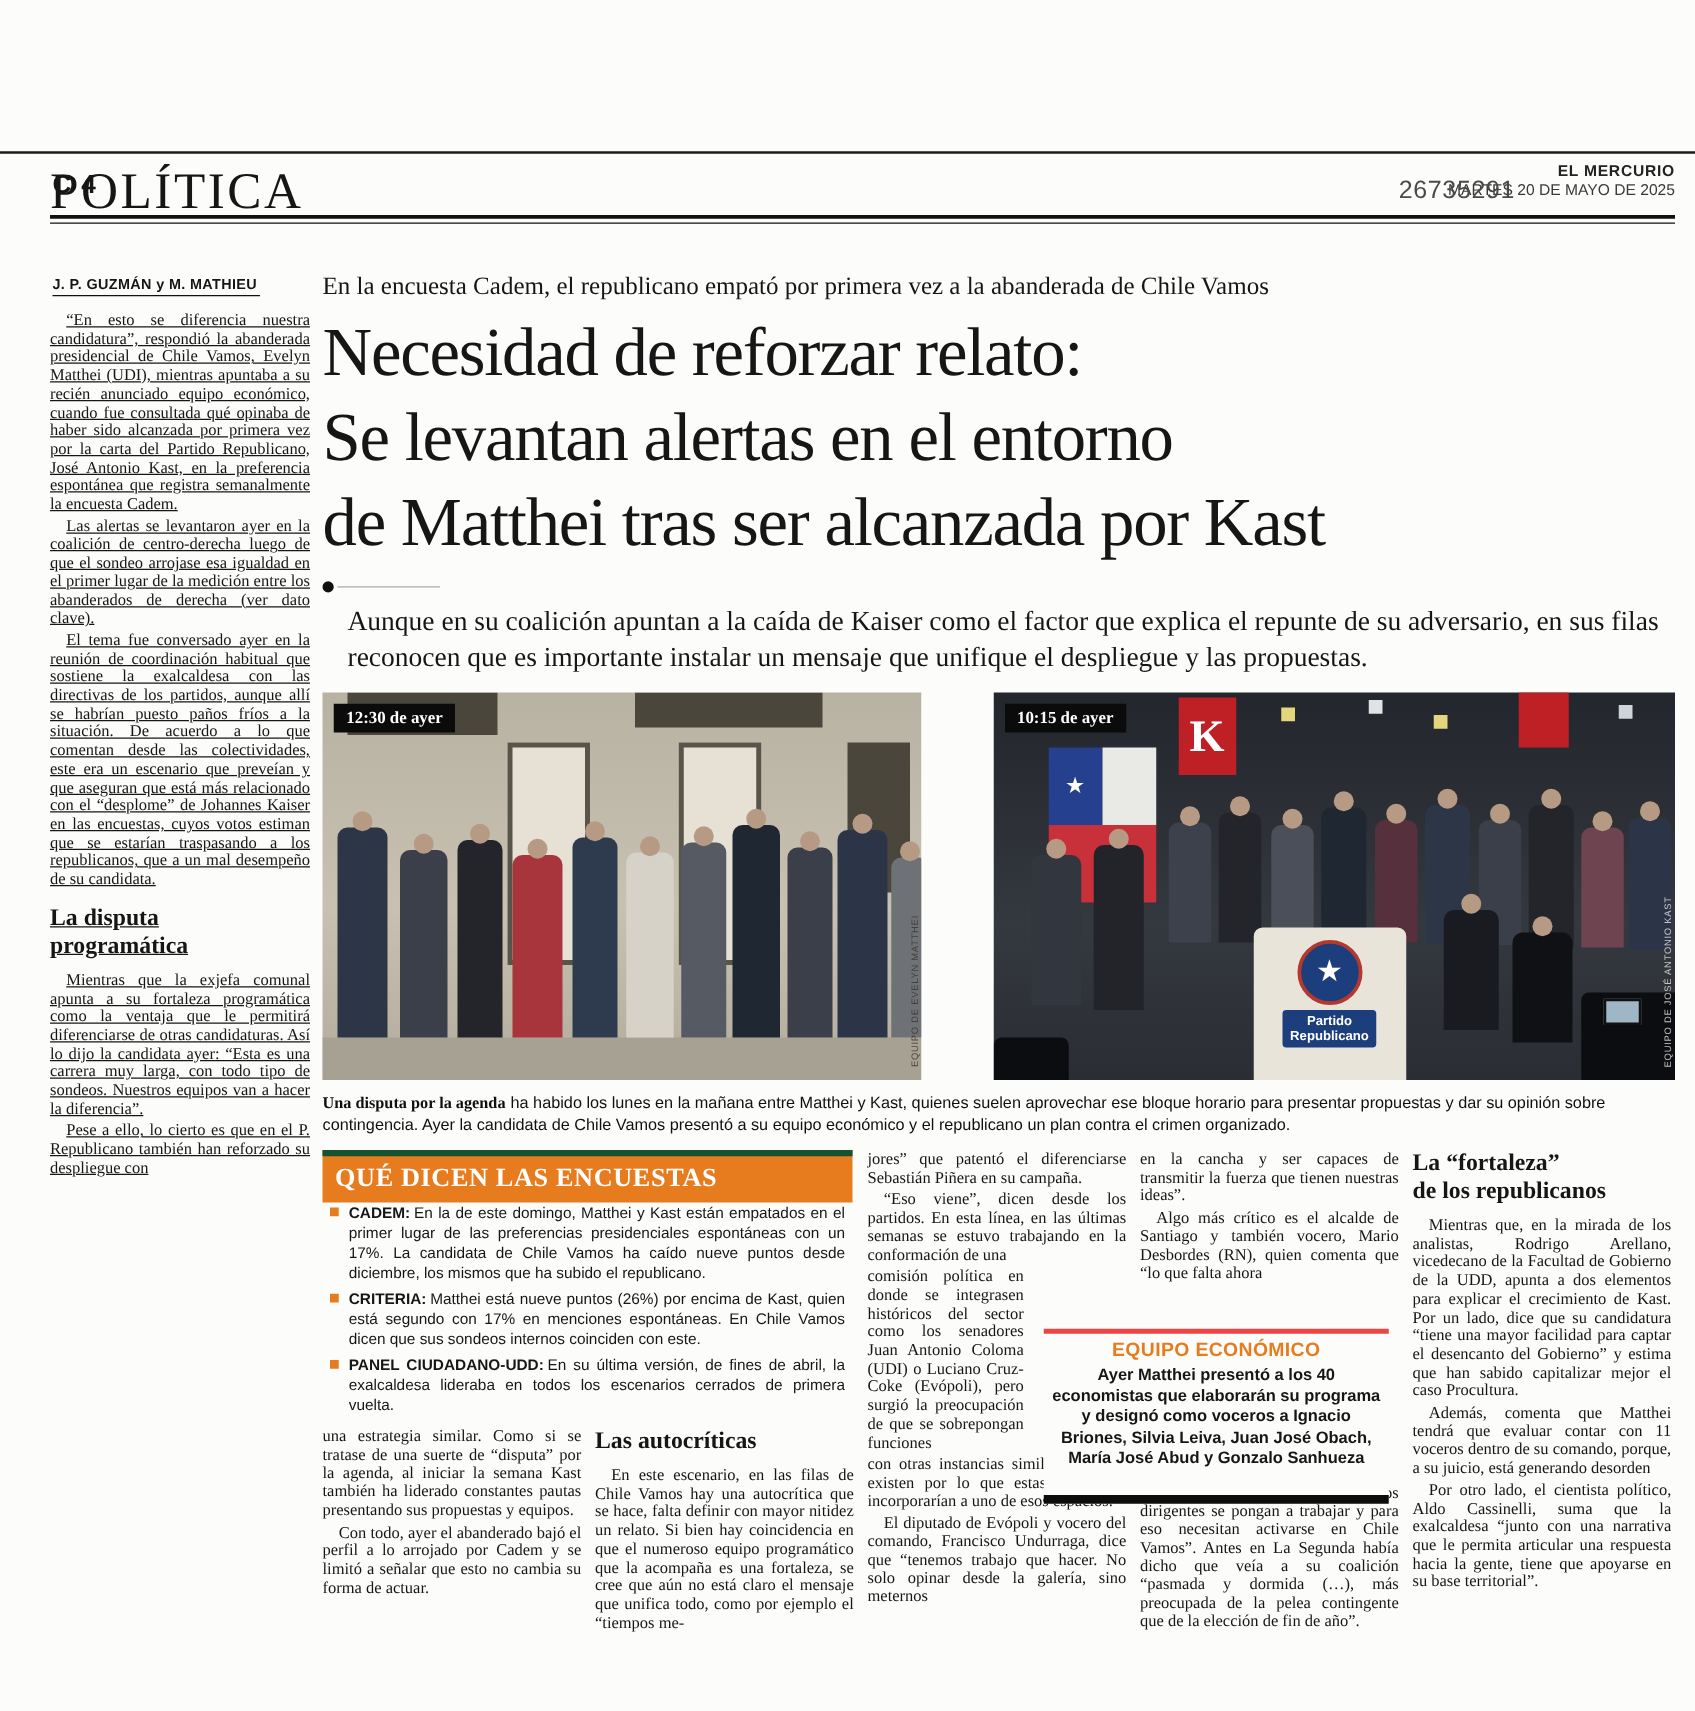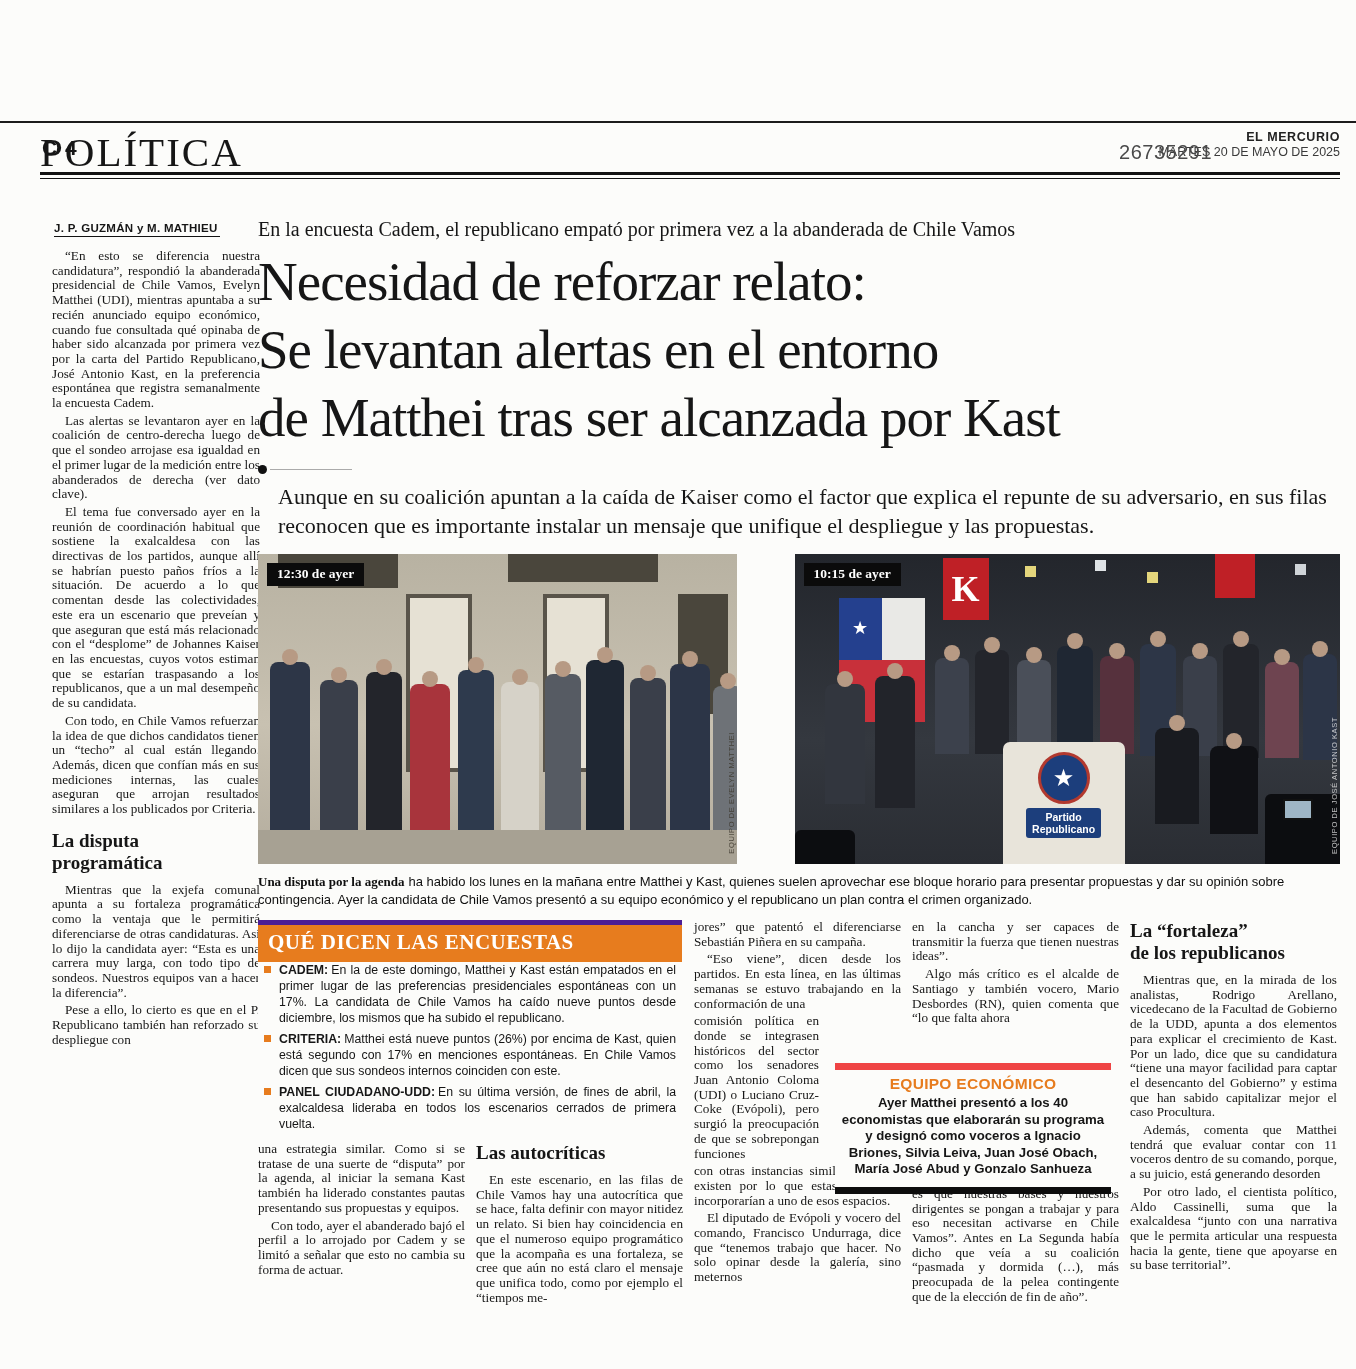--- a/index.html
+++ b/index.html
@@ -10,21 +10,21 @@
   .hdr{position:absolute;top:128px;left:40px;width:1300px;height:46px;}
   .c4{position:absolute;left:2px;top:8px;font-family:"Liberation Sans",sans-serif;font-weight:bold;font-size:21px;letter-spacing:1px;}
   .sect{position:absolute;left:0;right:0;top:0;text-align:left;font-size:41px;letter-spacing:2px;font-weight:500;}
   .hdr-right{position:absolute;right:0;top:2px;text-align:right;font-family:"Liberation Sans",sans-serif;}
   .brand{font-weight:bold;font-size:12.5px;letter-spacing:.6px;color:#222;}
   .dateline{position:relative;font-size:12.5px;color:#3a3a3a;margin-top:1px;}
   .code{position:absolute;right:128px;top:-4px;font-size:20px;color:#4a4a4a;letter-spacing:.5px;}
   .dblrule{position:absolute;top:172px;left:40px;width:1300px;height:3px;border-top:3px solid #111;border-bottom:1.5px solid #111;}
   
   .page{position:absolute;top:178px;left:40px;width:1300px;height:1191px;}
-  .intro-col{position:absolute;left:12px;top:40px;width:208px;}
+  .intro-col{position:absolute;left:0;top:40px;width:208px;text-decoration:underline;}
   .main{position:absolute;left:218px;top:36px;width:1082px;}
   .byline{font-family:"Liberation Sans",sans-serif;font-weight:bold;font-size:11.5px;letter-spacing:.3px;
           border-bottom:1.5px solid #111;display:inline-block;padding:0 2px 2px 0;margin:4px 0 12px 2px;}
   .bodytext p{font-size:13.2px;line-height:14.7px;text-align:justify;margin:0 0 3px;text-indent:13px;}
   .bodytext p.noind{text-indent:0;}
   .sub{font-size:19px;line-height:22px;font-weight:bold;margin:13px 0 9px;white-space:pre-line;}
   .kicker{font-size:20px;line-height:30px;margin:0 0 4px;}
   h1{font-size:55px;line-height:68px;font-weight:500;letter-spacing:-1px;margin:0;white-space:pre-line;}
   .decor{margin-top:12px;height:12px;position:relative;}
   .decor .dot{position:absolute;left:0;top:1px;width:9px;height:9px;border-radius:50%;background:#111;}
@@ -66,30 +66,30 @@
   .caption{font-family:"Liberation Sans",sans-serif;font-size:13px;line-height:17.5px;margin-top:9px;color:#101010;}
   .cap-lead{font-weight:bold;margin-right:4px;font-family:Liberation Serif, serif;}
   
   .bottom{position:relative;display:flex;gap:11px;margin-top:12px;}
   .bcol{width:207px;}
   .sp-enc{height:222px;}
   .sp-eq{height:158px;}
   .narrow{padding-right:82px;}
   
   .enc{position:absolute;left:0;top:0;width:424px;z-index:4;background:#fcfcfa;}
-  .enc-hd{border-top:5px solid #4c1d95;background:#e77c1e;color:#fff;font-weight:bold;font-size:21px;
+  .enc-hd{border-top:5px solid #14532d;background:#e77c1e;color:#fff;font-weight:bold;font-size:21px;
           letter-spacing:.5px;padding:5px 10px 7px;}
   .enc-bd{padding:0 6px 0 4px;font-family:"Liberation Sans",sans-serif;}
   .enc-it{position:relative;padding-left:17px;margin-bottom:5px;font-size:12.3px;line-height:16px;text-align:justify;}
   .enc-it .bl{position:absolute;left:2px;top:4px;width:7px;height:7px;background:#e77c1e;}
   .enc-it .lb{font-weight:bold;margin-right:3px;}
   
   .eq{position:absolute;left:577px;top:143px;width:270px;z-index:4;background:#fcfcfa;
-      border-top:7px solid #ef4444;border-bottom:7px solid #0d0d0d;text-align:center;
-      font-family:"Liberation Sans",sans-serif;padding:5px 3px 9px;}
+      border-top:4px solid #ef4444;border-bottom:7px solid #0d0d0d;text-align:center;
+      font-family:"Liberation Sans",sans-serif;padding:5px 3px 21px;}
   .eq-t{color:#e77c1e;font-weight:bold;font-size:15.5px;letter-spacing:.3px;margin-bottom:2px;}
   .eq-x{font-weight:bold;font-size:13.2px;line-height:16.5px;}
 </style>
 </head>
 <body>
 
 <div class="toprule"></div>
 
 <div class="hdr">
   <div class="c4">C 4</div>
@@ -104,21 +104,20 @@
 </div>
 <div class="dblrule"></div>
 
 <div class="page">
 
   <div class="intro-col bodytext">
     <div class="byline">J. P. GUZMÁN y M. MATHIEU</div>
     <p>“En esto se diferencia nuestra candidatura”, respondió la abanderada presidencial de Chile Vamos, Evelyn Matthei (UDI), mientras apuntaba a su recién anunciado equipo económico, cuando fue consultada qué opinaba de haber sido alcanzada por primera vez por la carta del Partido Republicano, José Antonio Kast, en la preferencia espontánea que registra semanalmente la encuesta Cadem.</p>
     <p>Las alertas se levantaron ayer en la coalición de centro-derecha luego de que el sondeo arrojase esa igualdad en el primer lugar de la medición entre los abanderados de derecha (ver dato clave).</p>
     <p>El tema fue conversado ayer en la reunión de coordinación habitual que sostiene la exalcaldesa con las directivas de los partidos, aunque allí se habrían puesto paños fríos a la situación. De acuerdo a lo que comentan desde las colectividades, este era un escenario que preveían y que aseguran que está más relacionado con el “desplome” de Johannes Kaiser en las encuestas, cuyos votos estiman que se estarían traspasando a los republicanos, que a un mal desempeño de su candidata.</p>
-    <p>Con todo, en Chile Vamos refuerzan la idea de que dichos candidatos tienen un “techo” al cual están llegando. Además, dicen que confían más en sus mediciones internas, las cuales aseguran que arrojan resultados similares a los publicados por Criteria.</p>
     <div class="sub">La disputa
 programática</div>
     <p>Mientras que la exjefa comunal apunta a su fortaleza programática como la ventaja que le permitirá diferenciarse de otras candidaturas. Así lo dijo la candidata ayer: “Esta es una carrera muy larga, con todo tipo de sondeos. Nuestros equipos van a hacer la diferencia”.</p>
     <p>Pese a ello, lo cierto es que en el P. Republicano también han reforzado su despliegue con</p>
   </div>
 
   <div class="main">
     <div class="kicker">En la encuesta Cadem, el republicano empató por primera vez a la abanderada de Chile Vamos</div>
     <h1>Necesidad de reforzar relato:
 Se levantan alertas en el entorno

